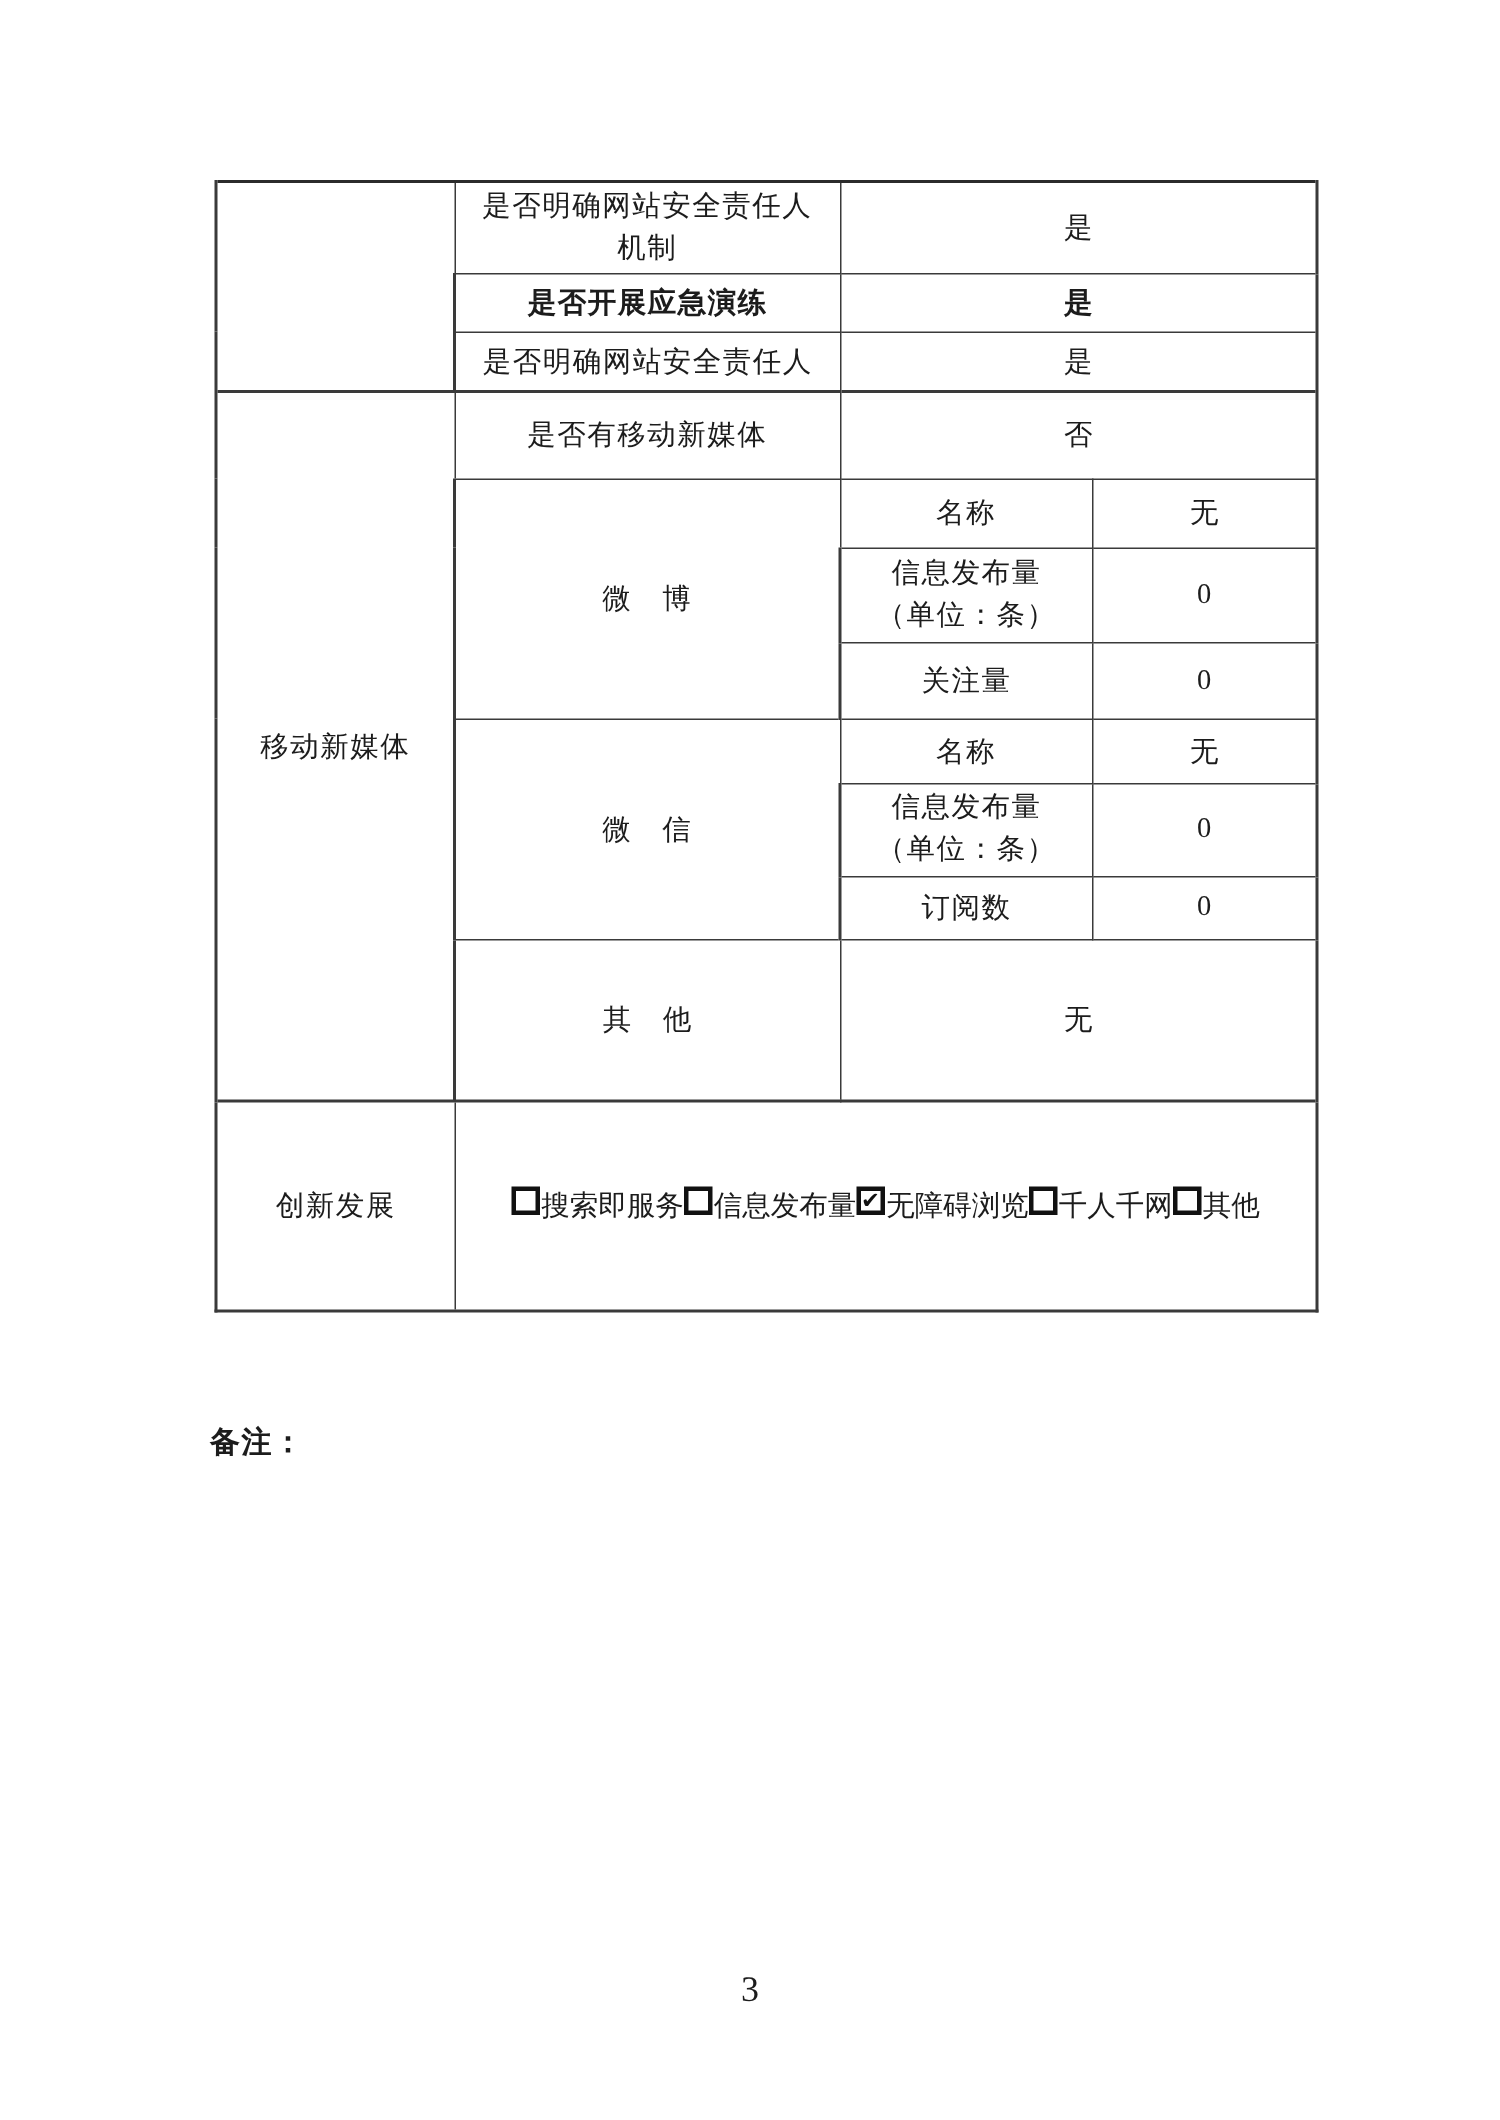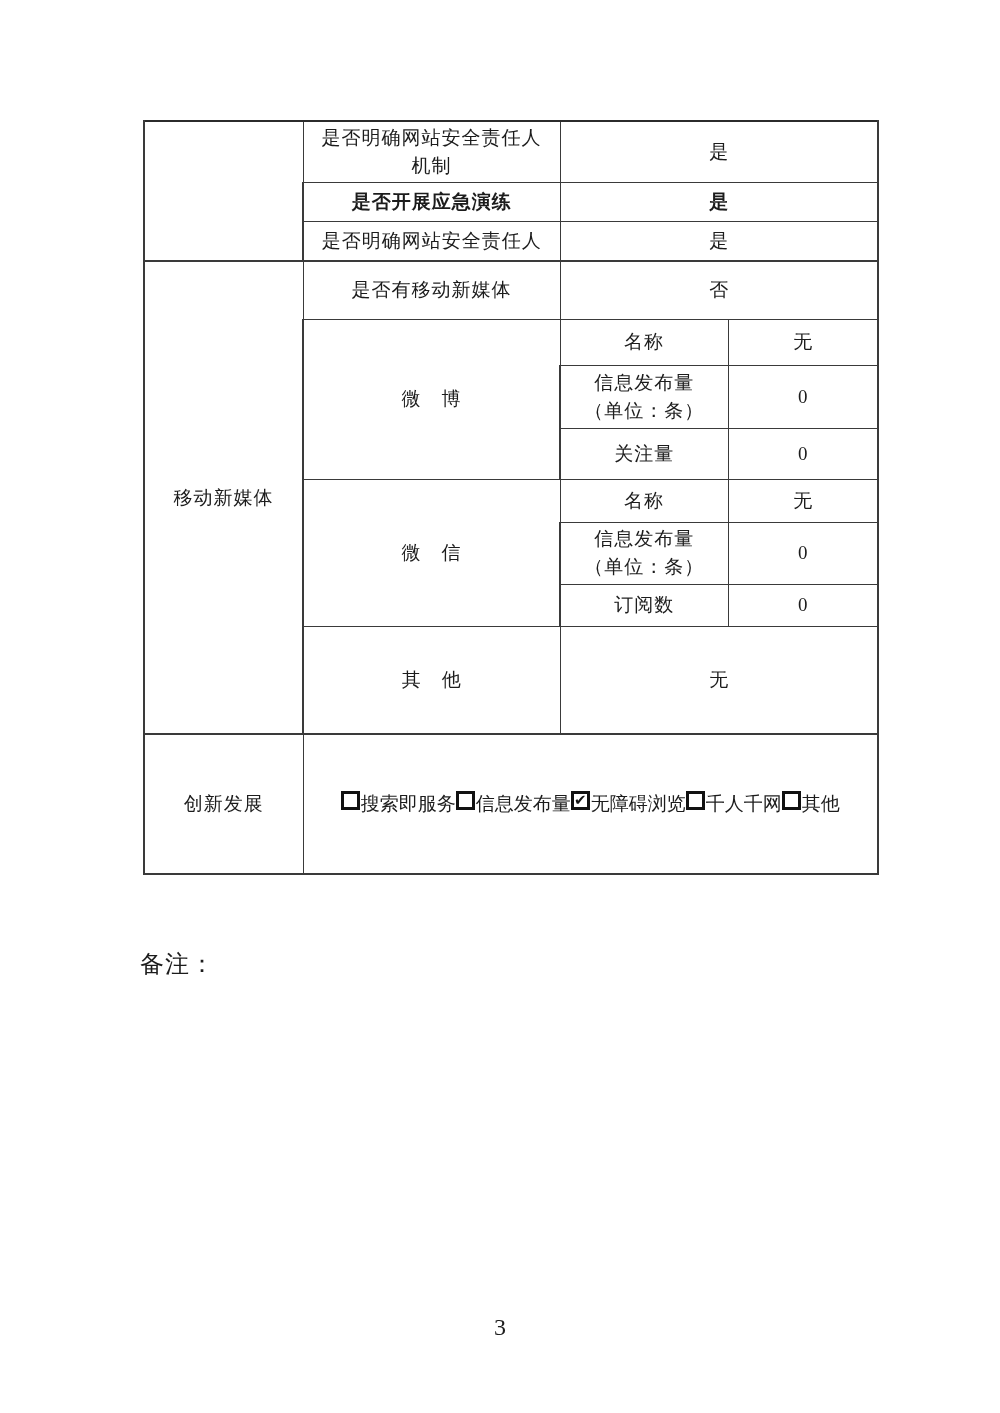--- a/index.html
+++ b/index.html
@@ -66,22 +66,22 @@
     font-weight: bold;
     line-height: 1;
     font-family: "DejaVu Sans", sans-serif;
     color: #111111;
     flex: none;
   }
   .remarks {
     position: absolute;
     left: 140px;
     top: 948px;
-    font-size: 24px;
-    font-weight: normal;
+    font-size: 20px;
+    font-weight: bold;
     letter-spacing: 1px;
   }
   .pagenum {
     position: absolute;
     left: 0;
     top: 1314px;
     width: 100%;
     text-align: center;
     font-size: 24px;
   }

